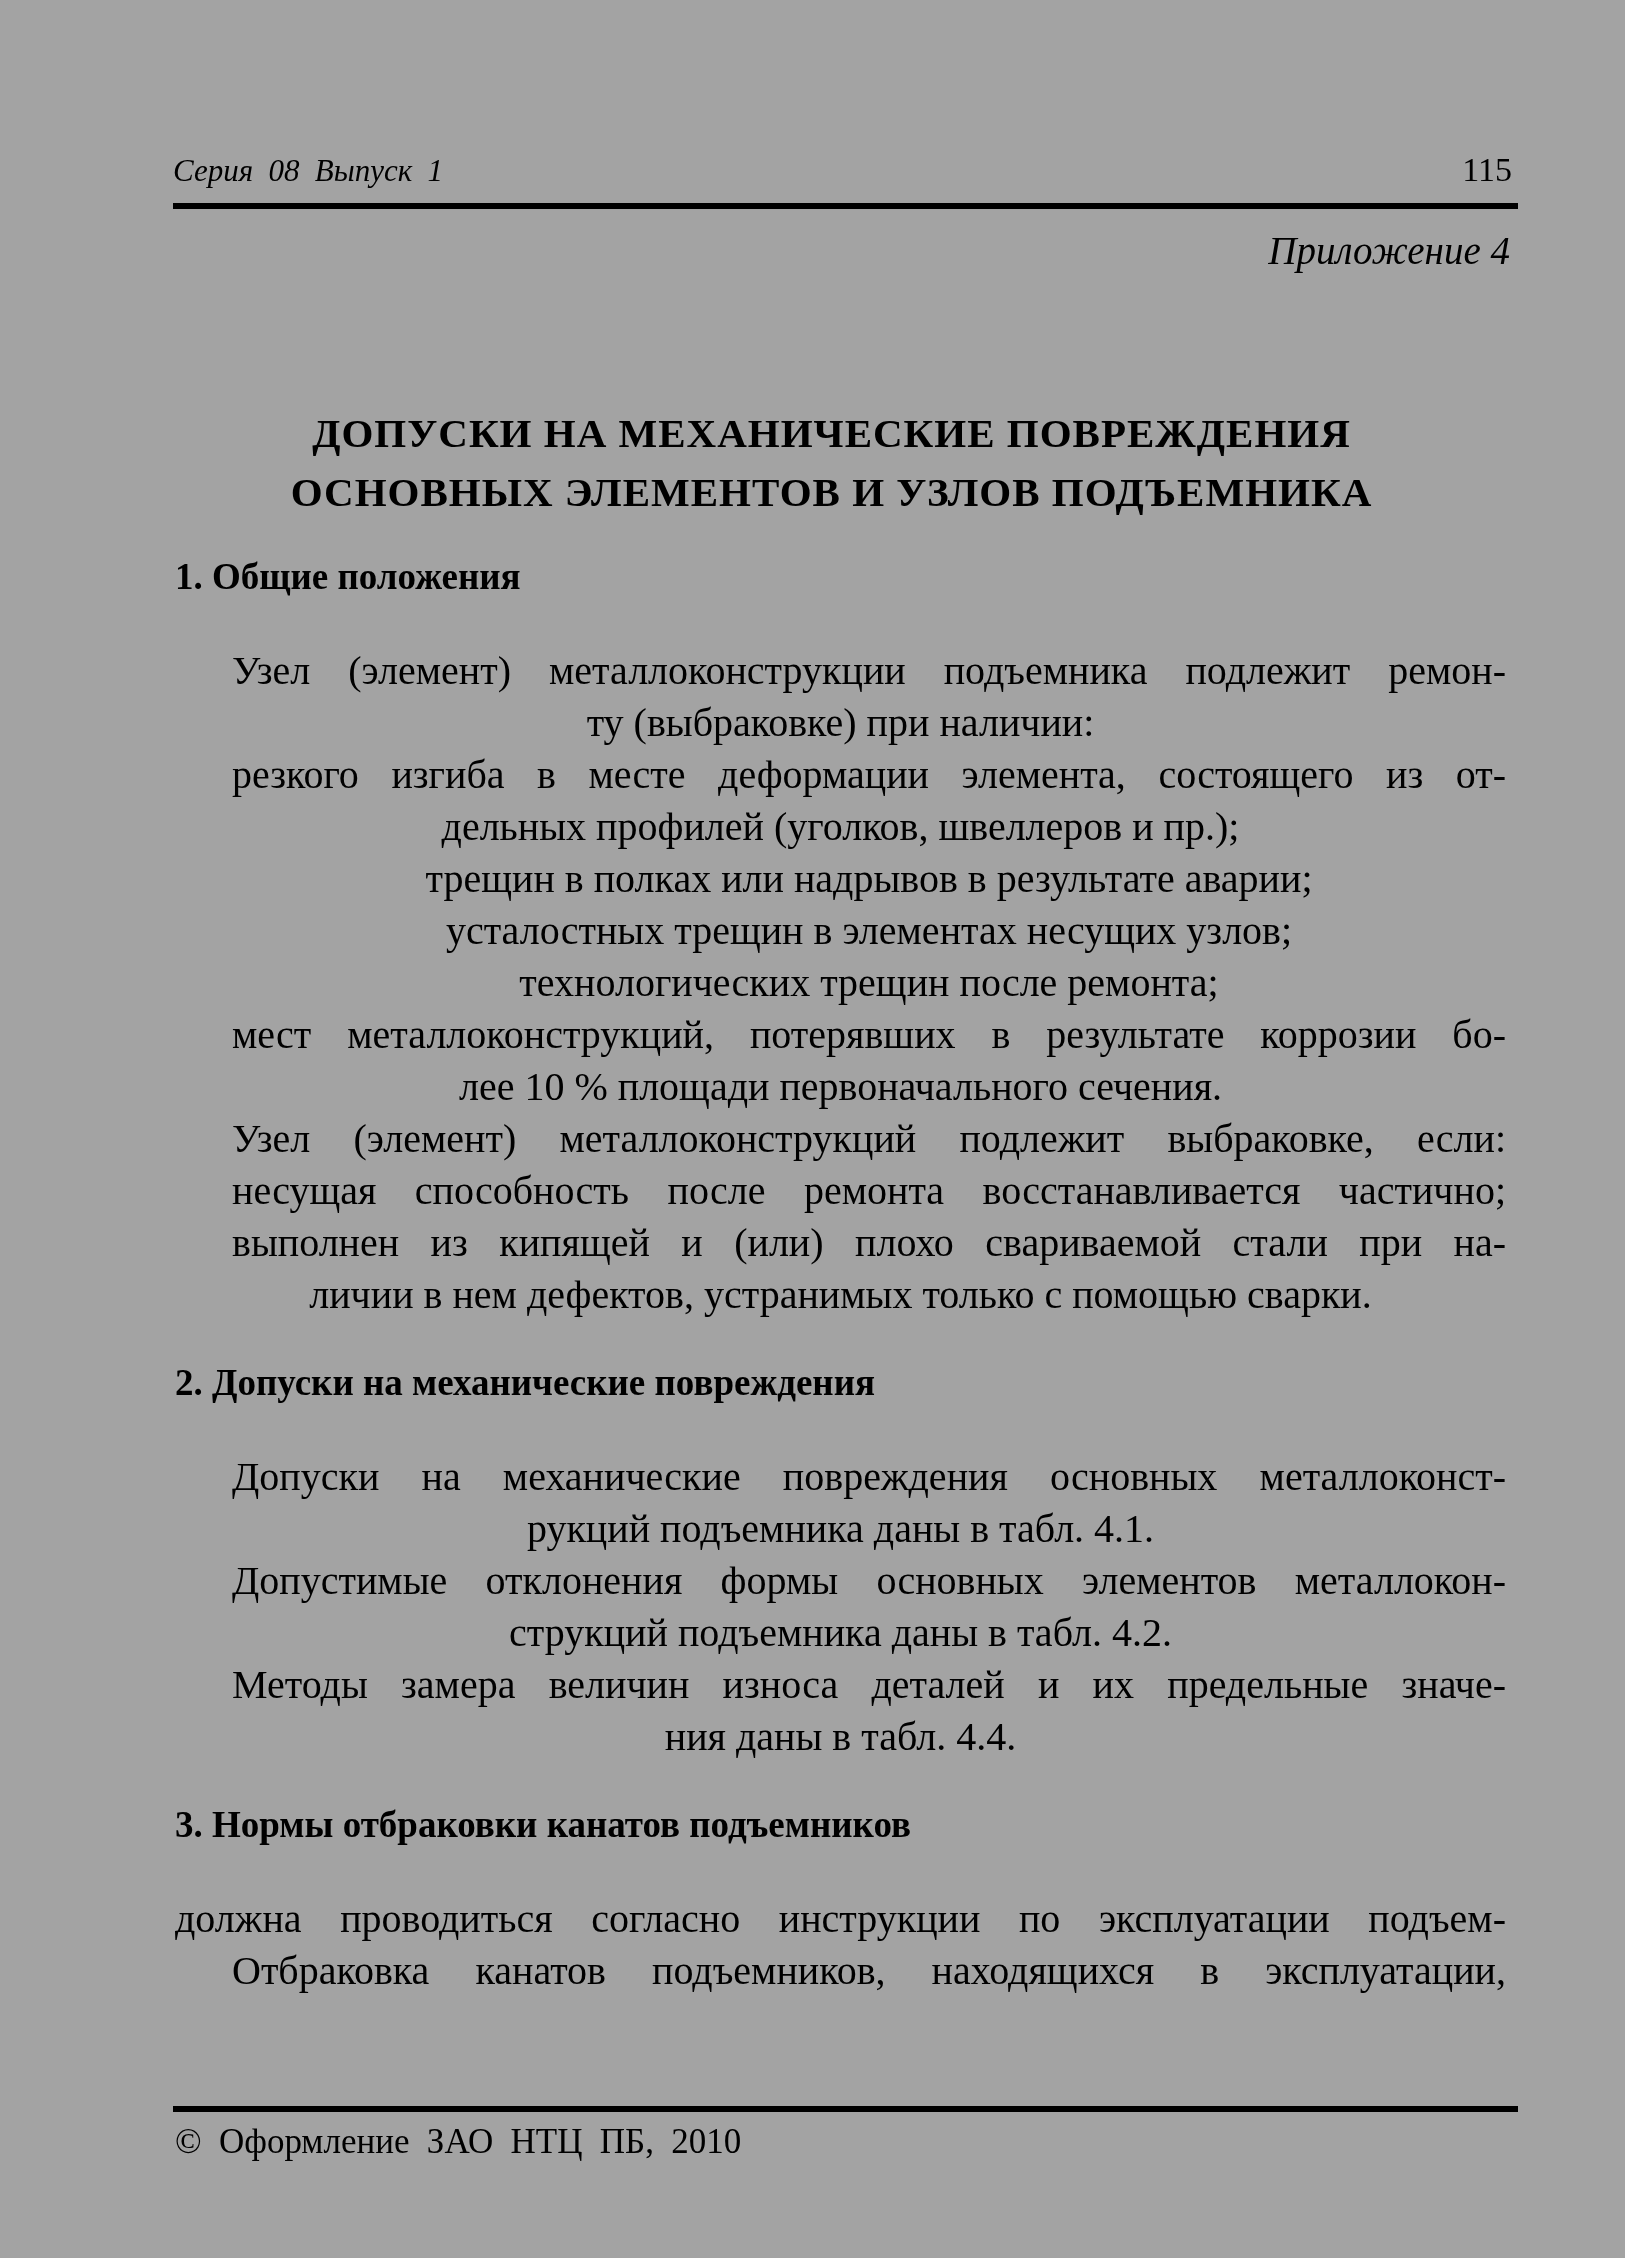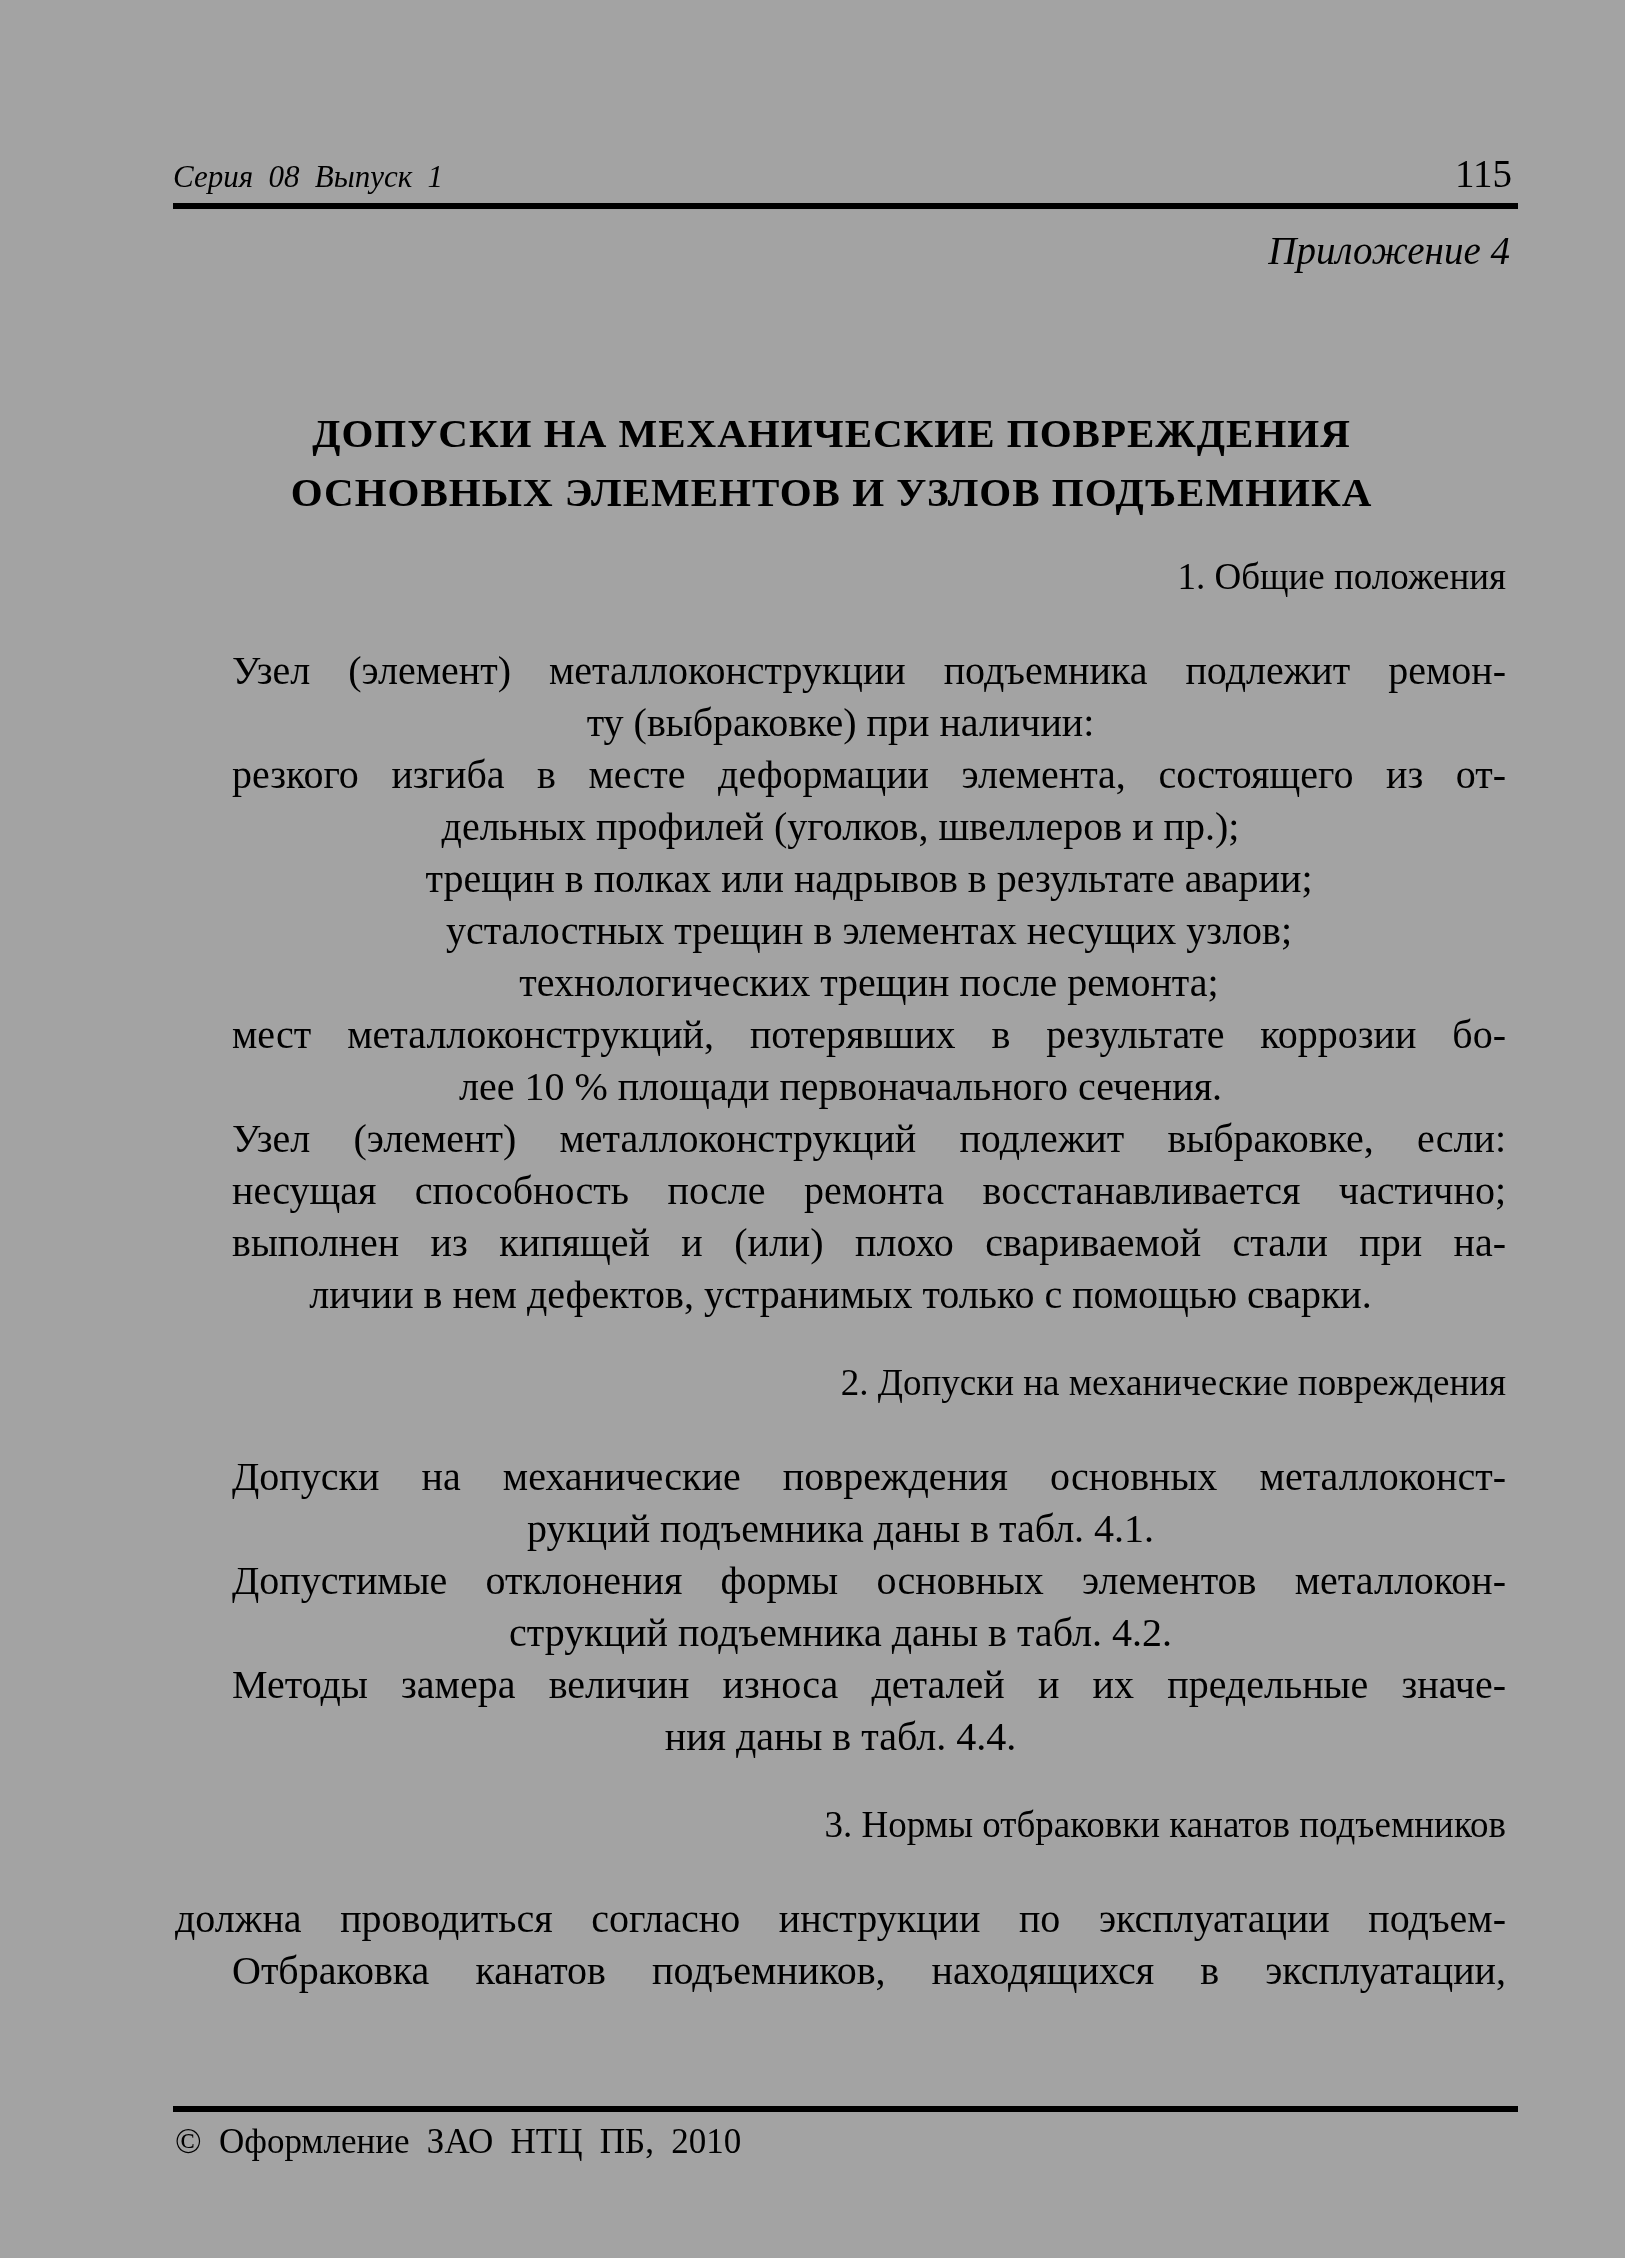--- a/index.html
+++ b/index.html
@@ -20,21 +20,21 @@
     top: 151px;
     display: flex;
     justify-content: space-between;
     align-items: baseline;
   }
   .edition {
     font-style: italic;
     font-size: 31px;
     word-spacing: 7.6px;
   }
-  .pagenum { font-size: 39px; margin-left: 48px; }
+  .pagenum { font-size: 34px; margin-left: 48px; }
   .rule {
     position: absolute;
     left: 173px;
     right: 107px;
     height: 5.7px;
     background: #000;
   }
   .header-rule { top: 203px; }
   .annex {
     position: absolute;
@@ -59,24 +59,24 @@
   .body {
     position: absolute;
     left: 175px;
     width: 1331px;
     top: 553px;
     font-size: 40px;
     line-height: 52px;
   }
   .sec-heading {
     margin: 38px 0 44px 0;
-    text-align: right;
+    text-align: left;
     font-size: 37px;
     line-height: 48px;
-    font-weight: normal;
+    font-weight: bold;
   }
   section:first-child .sec-heading { margin-top: 0; }
   .para { margin: 0; }
   .line { text-align: center; }
   .line.indent { text-indent: 57px; }
   .line.stretch {
     text-align: justify;
     text-align-last: justify;
   }
   .footer-rule { top: 2106px; }

